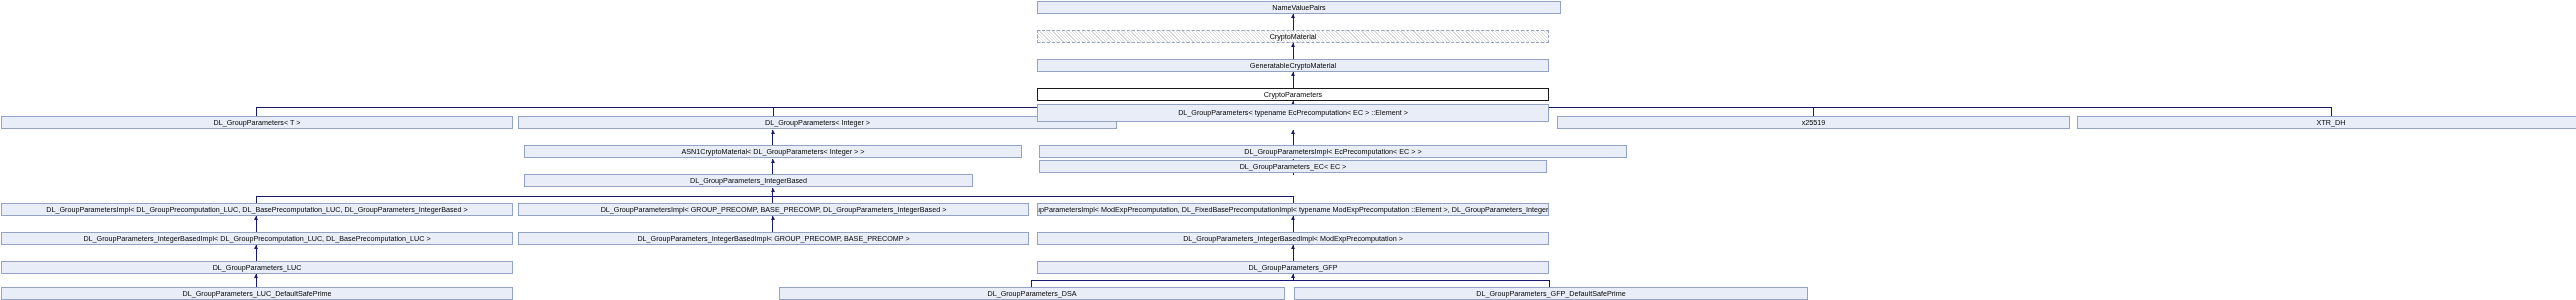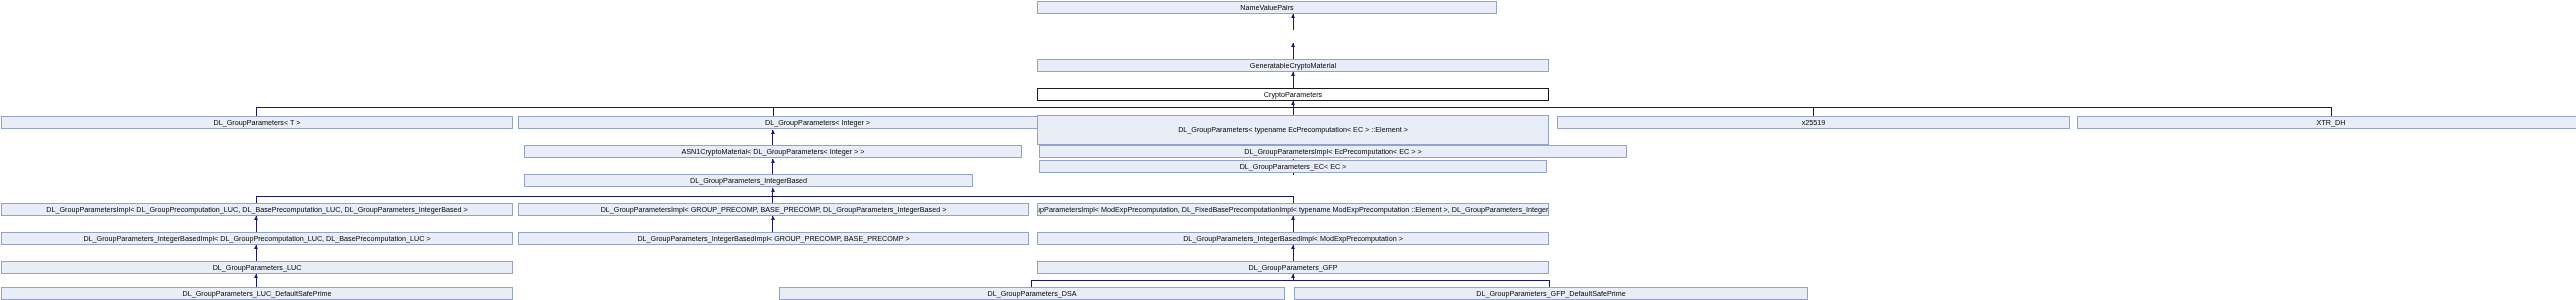--- a/index.html
+++ b/index.html
@@ -87,26 +87,27 @@
     <div class="edge-arrow" style="left: 771px; top: 159px; border-bottom-color: rgb(25, 25, 112);"></div>
     <div class="edge-arrow" style="left: 1291px; top: 159px; border-bottom-color: rgb(25, 25, 112);"></div>
     <div class="edge-arrow" style="left: 771px; top: 188px; border-bottom-color: rgb(25, 25, 112);"></div>
     <div class="edge-arrow" style="left: 254px; top: 216px; border-bottom-color: rgb(25, 25, 112);"></div>
     <div class="edge-arrow" style="left: 771px; top: 216px; border-bottom-color: rgb(25, 25, 112);"></div>
     <div class="edge-arrow" style="left: 1291px; top: 216px; border-bottom-color: rgb(25, 25, 112);"></div>
     <div class="edge-arrow" style="left: 254px; top: 245px; border-bottom-color: rgb(25, 25, 112);"></div>
     <div class="edge-arrow" style="left: 1291px; top: 245px; border-bottom-color: rgb(25, 25, 112);"></div>
     <div class="edge-arrow" style="left: 254px; top: 274px; border-bottom-color: rgb(25, 25, 112);"></div>
     <div class="edge-arrow" style="left: 1291px; top: 274px; border-bottom-color: rgb(25, 25, 112);"></div>
-    <div class="node default" style="left: 1037px; top: 1px; width: 460px; height: 13.4px;">NameValuePairs</div>
+    <div class="node default" style="left: 1037px; top: 1px; width: 524px; height: 13.4px;">NameValuePairs</div>
+    <div class="node hatched" style="left: 1037px; top: 30px; width: 512px; height: 13.4px;">CryptoMaterial</div>
     <div class="node default" style="left: 1037px; top: 59px; width: 512px; height: 13.4px;">GeneratableCryptoMaterial</div>
     <div class="node current" style="left: 1037px; top: 88px; width: 512px; height: 13.4px;">CryptoParameters</div>
     <div class="node default" style="left: 1px; top: 116px; width: 512px; height: 13.4px;">DL_GroupParameters&lt; T &gt;</div>
     <div class="node default" style="left: 518px; top: 116px; width: 599px; height: 13.4px;">DL_GroupParameters&lt; Integer &gt;</div>
-    <div class="node default" style="left: 1037px; top: 115px; width: 512px; height: 30px;">DL_GroupParameters&lt; typename EcPrecomputation&lt; EC &gt; ::Element &gt;</div>
+    <div class="node default" style="left: 1037px; top: 104px; width: 512px; height: 18px;">DL_GroupParameters&lt; typename EcPrecomputation&lt; EC &gt; ::Element &gt;</div>
     <div class="node default" style="left: 1557px; top: 116px; width: 513px; height: 13.4px;">x25519</div>
     <div class="node default" style="left: 2077px; top: 116px; width: 508px; height: 13.4px;">XTR_DH</div>
     <div class="node default" style="left: 524px; top: 145px; width: 498px; height: 13.4px;">ASN1CryptoMaterial&lt; DL_GroupParameters&lt; Integer &gt; &gt;</div>
     <div class="node default" style="left: 1039px; top: 145px; width: 588px; height: 13.4px;">DL_GroupParametersImpl&lt; EcPrecomputation&lt; EC &gt; &gt;</div>
     <div class="node default" style="left: 524px; top: 174px; width: 449px; height: 13.4px;">DL_GroupParameters_IntegerBased</div>
     <div class="node default" style="left: 1039px; top: 160px; width: 508px; height: 13.4px;">DL_GroupParameters_EC&lt; EC &gt;</div>
     <div class="node default" style="left: 518px; top: 203px; width: 511px; height: 13.4px;">DL_GroupParametersImpl&lt; GROUP_PRECOMP, BASE_PRECOMP, DL_GroupParameters_IntegerBased &gt;</div>
     <div class="node default" style="left: 1px; top: 203px; width: 512px; height: 13.4px;">DL_GroupParametersImpl&lt; DL_GroupPrecomputation_LUC, DL_BasePrecomputation_LUC, DL_GroupParameters_IntegerBased &gt;</div>
     <div class="node default" style="left: 1037px; top: 203px; width: 512px; height: 13.4px;">DL_GroupParametersImpl&lt; ModExpPrecomputation, DL_FixedBasePrecomputationImpl&lt; typename ModExpPrecomputation ::Element &gt;, DL_GroupParameters_IntegerBased &gt;</div>
     <div class="node default" style="left: 1px; top: 232px; width: 512px; height: 13.4px;">DL_GroupParameters_IntegerBasedImpl&lt; DL_GroupPrecomputation_LUC, DL_BasePrecomputation_LUC &gt;</div>

